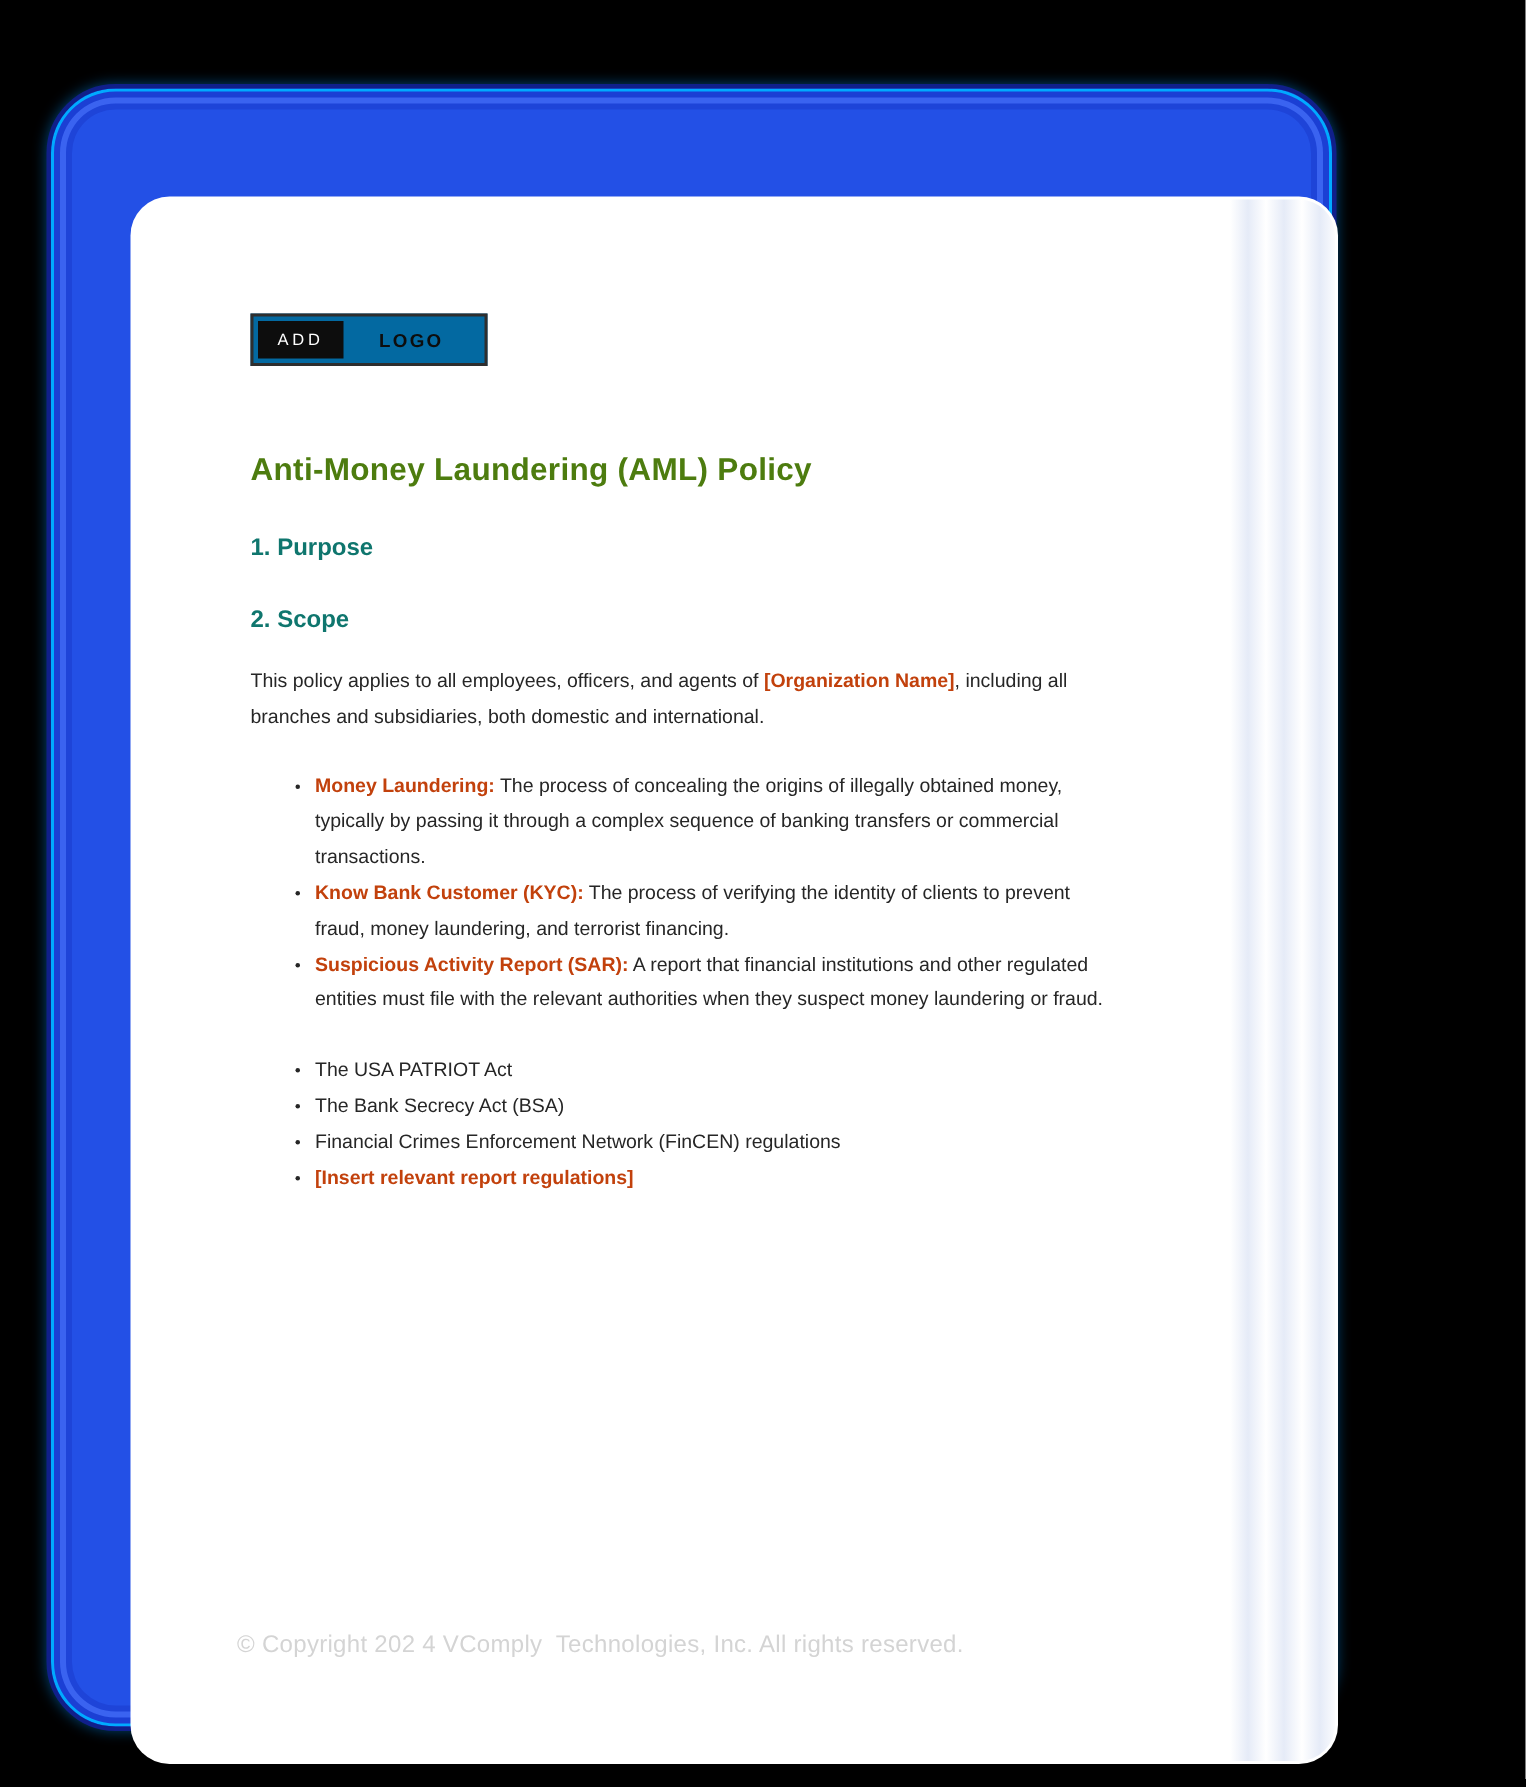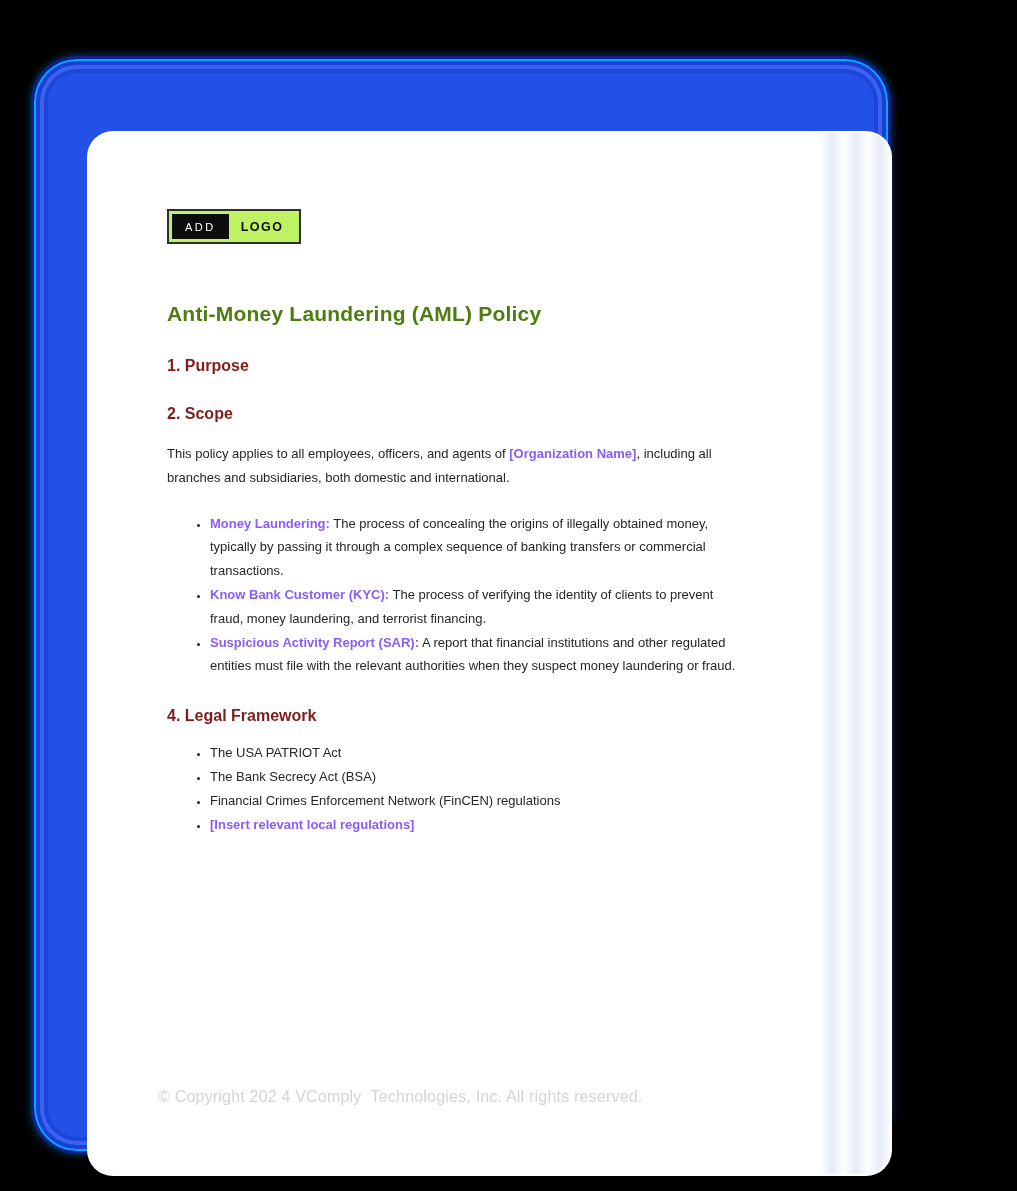--- a/index.html
+++ b/index.html
@@ -33,50 +33,50 @@
     background:repeating-linear-gradient(to right,
       rgba(234,238,248,0) 0px,
       rgba(228,234,247,0.95) 12px,
       rgba(234,238,248,0) 24px);
     pointer-events:none;
   }
   .content{position:absolute;left:80px;top:78px;width:578px;}
   
   .logo-box{
     display:inline-flex;align-items:stretch;
-    border:2px solid #2e2e2e;background:#bef264;padding:3px;
+    border:2px solid #2e2e2e;background:#0369a1;padding:3px;
     height:25px;box-sizing:content-box;margin-bottom:56px;
   }
   .logo-add{
     background:#0d0d0d;color:#fff;font-size:11px;letter-spacing:2.5px;
     padding:0 13px;display:flex;align-items:center;
   }
   .logo-logo{
     color:#0d0d0d;font-weight:700;font-size:12.5px;letter-spacing:1.5px;
-    padding:0 12px;display:flex;align-items:center;
+    padding:0 24px;display:flex;align-items:center;
   }
   h1{
     font-size:21px;font-weight:700;color:#4d7c0f;
     margin:0 0 28px;line-height:28px;letter-spacing:.2px;
   }
   h2{
-    font-size:16px;font-weight:700;color:#7f1d1d;
+    font-size:16px;font-weight:700;color:#0f766e;
     margin:28px 0 18px;line-height:20px;
   }
   h1 + h2, .content > h2:first-of-type{margin-top:0;}
   p{
     font-size:13px;color:#262626;line-height:24.3px;margin:0 0 24px;
   }
   ul{
     font-size:13px;color:#262626;line-height:23.8px;
     margin:-3px 0 26px;padding-left:43px;
   }
   li{margin:0;}
   li::marker{font-size:11px;}
-  b{font-weight:700;color:#8b5cf6;}
+  b{font-weight:700;color:#c2410c;}
   .footer{
     position:absolute;left:71px;top:957px;
     font-size:16px;color:#d4d4d4;letter-spacing:.2px;white-space:pre;
   }
 </style>
 </head>
 <body>
 
 <div class="glow">
   <div class="page">
@@ -91,25 +91,24 @@
       <div id="doc-blocks">
           <h1>Anti-Money Laundering (AML) Policy</h1>
           <h2>1. Purpose</h2>
           <h2>2. Scope</h2>
           <p><span>This policy applies to all employees, officers, and agents of </span><b>[Organization Name]</b><span>, including all branches and subsidiaries, both domestic and international.</span></p>
           <ul>
             <li><b>Money Laundering:</b><span> The process of concealing the origins of illegally obtained money, typically by passing it through a complex sequence of banking transfers or commercial transactions.</span></li>
             <li><b>Know Bank Customer (KYC):</b><span> The process of verifying the identity of clients to prevent fraud, money laundering, and terrorist financing.</span></li>
             <li><b>Suspicious Activity Report (SAR):</b><span> A report that financial institutions and other regulated entities must file with the relevant authorities when they suspect money laundering or fraud.</span></li>
           </ul>
-          <h2>4. Legal Framework</h2>
           <ul>
             <li><span>The USA PATRIOT Act</span></li>
             <li><span>The Bank Secrecy Act (BSA)</span></li>
             <li><span>Financial Crimes Enforcement Network (FinCEN) regulations</span></li>
-            <li><b>[Insert relevant local regulations]</b></li>
+            <li><b>[Insert relevant report regulations]</b></li>
           </ul>
         </div>
     </div>
 
     <div class="footer">© Copyright 202 4 VComply  Technologies, Inc. All rights reserved.</div>
   </div>
 </div>
 
 </body></html>

